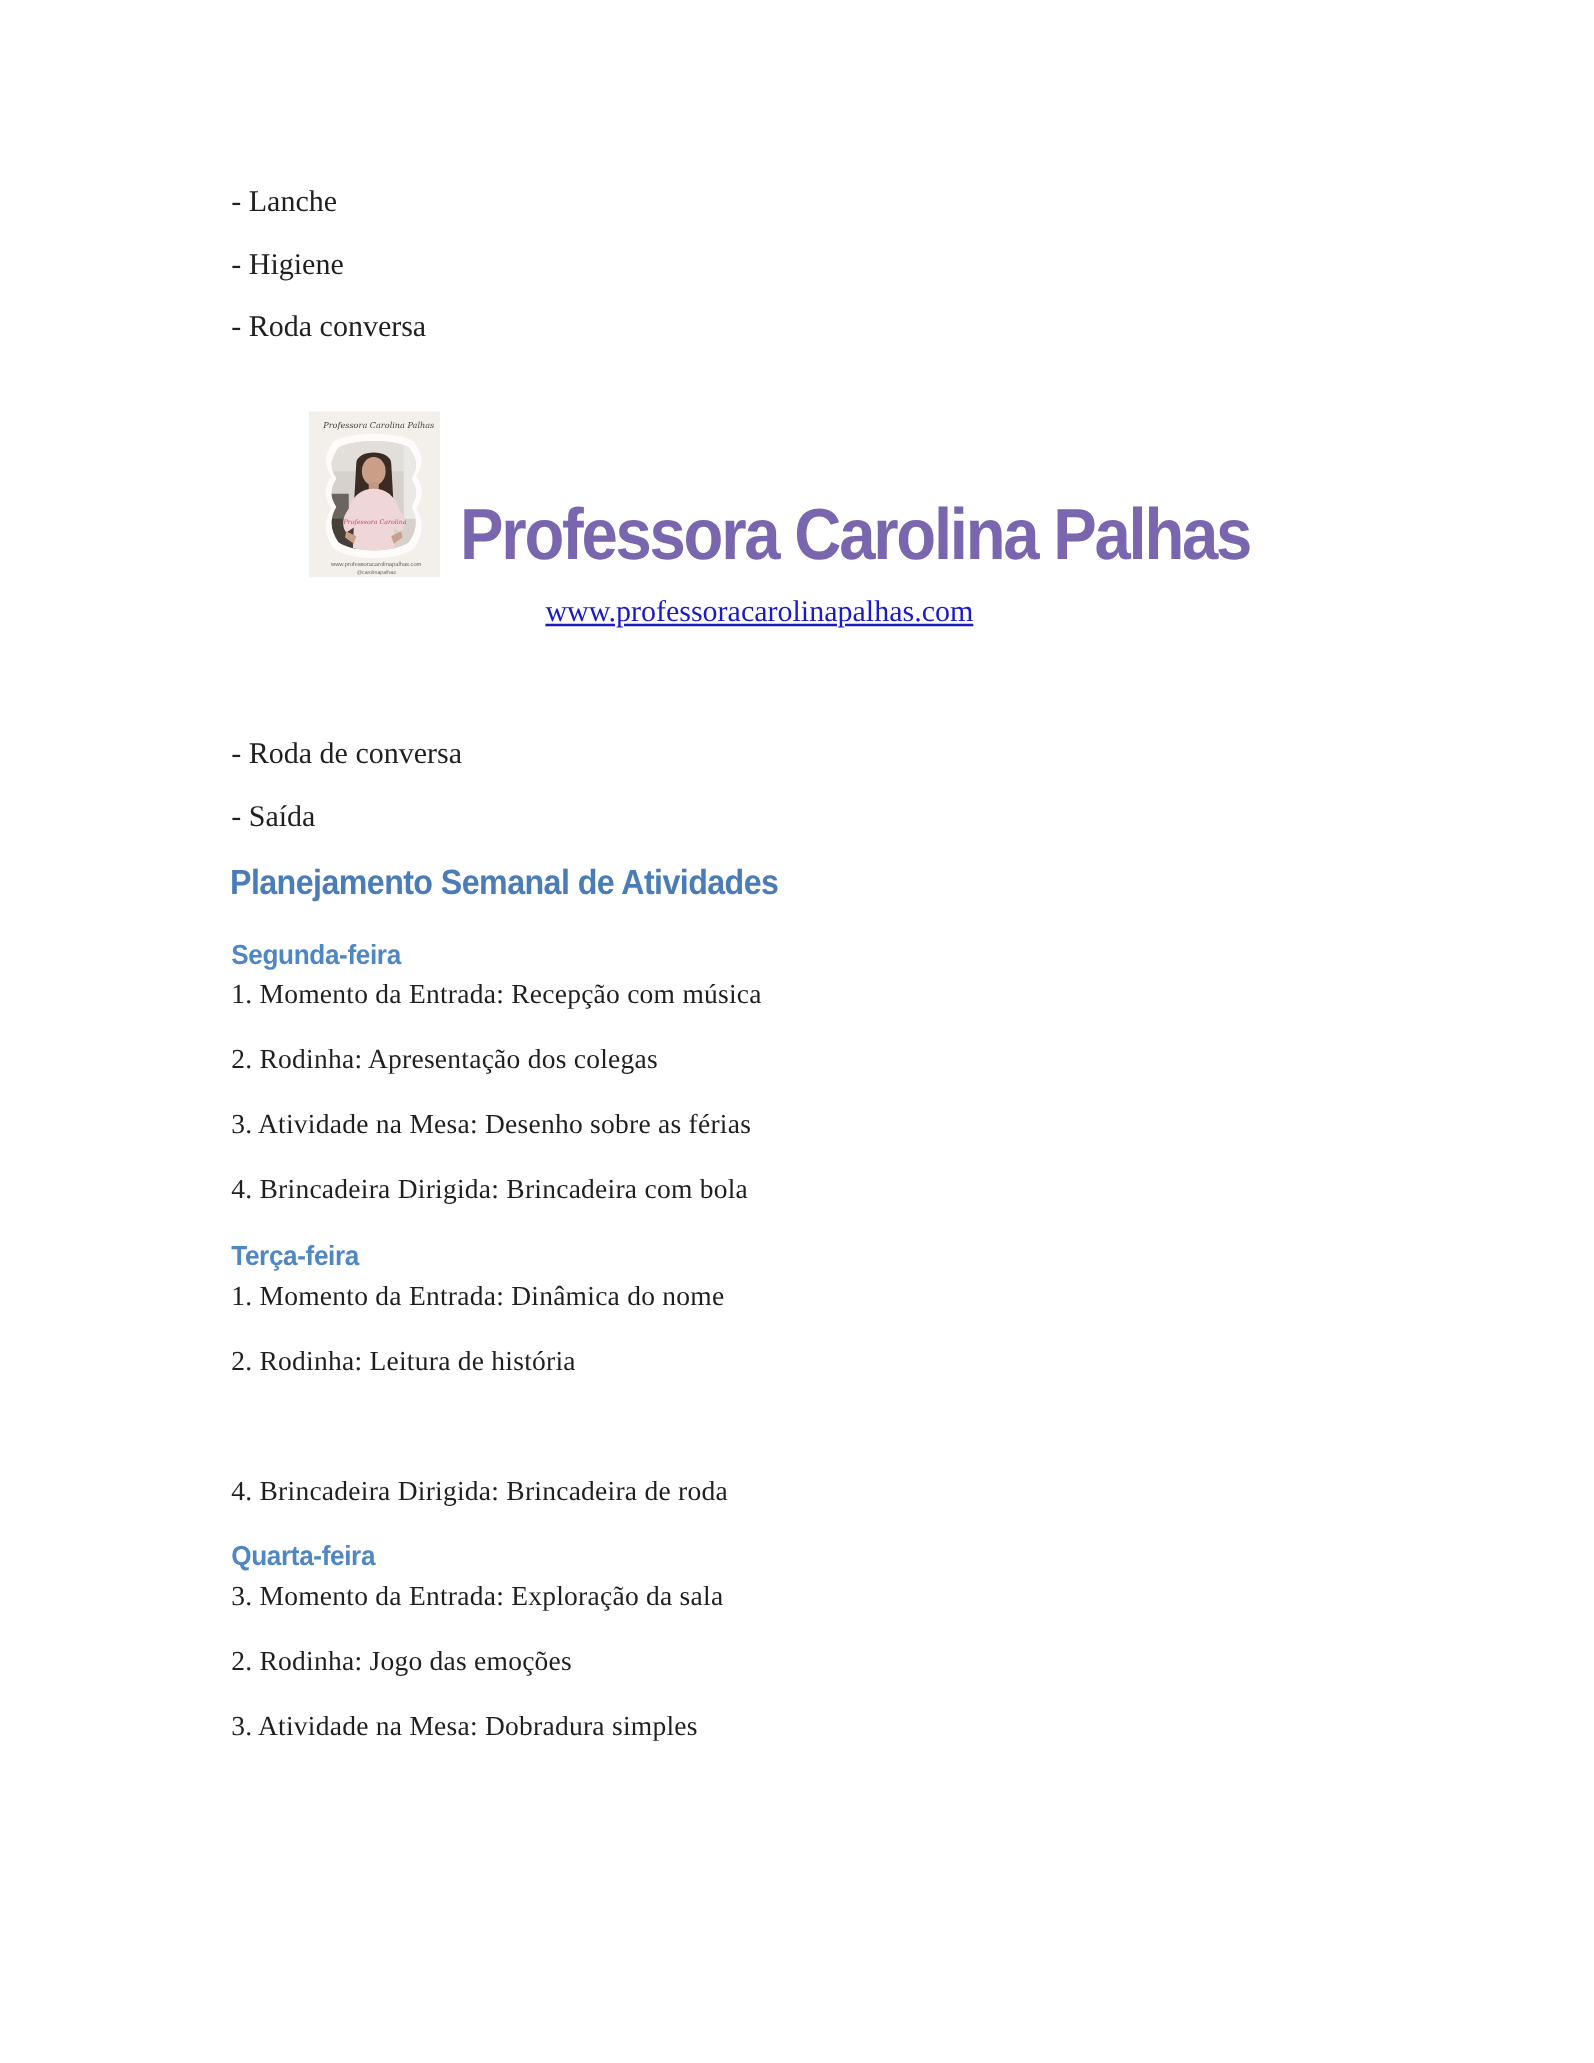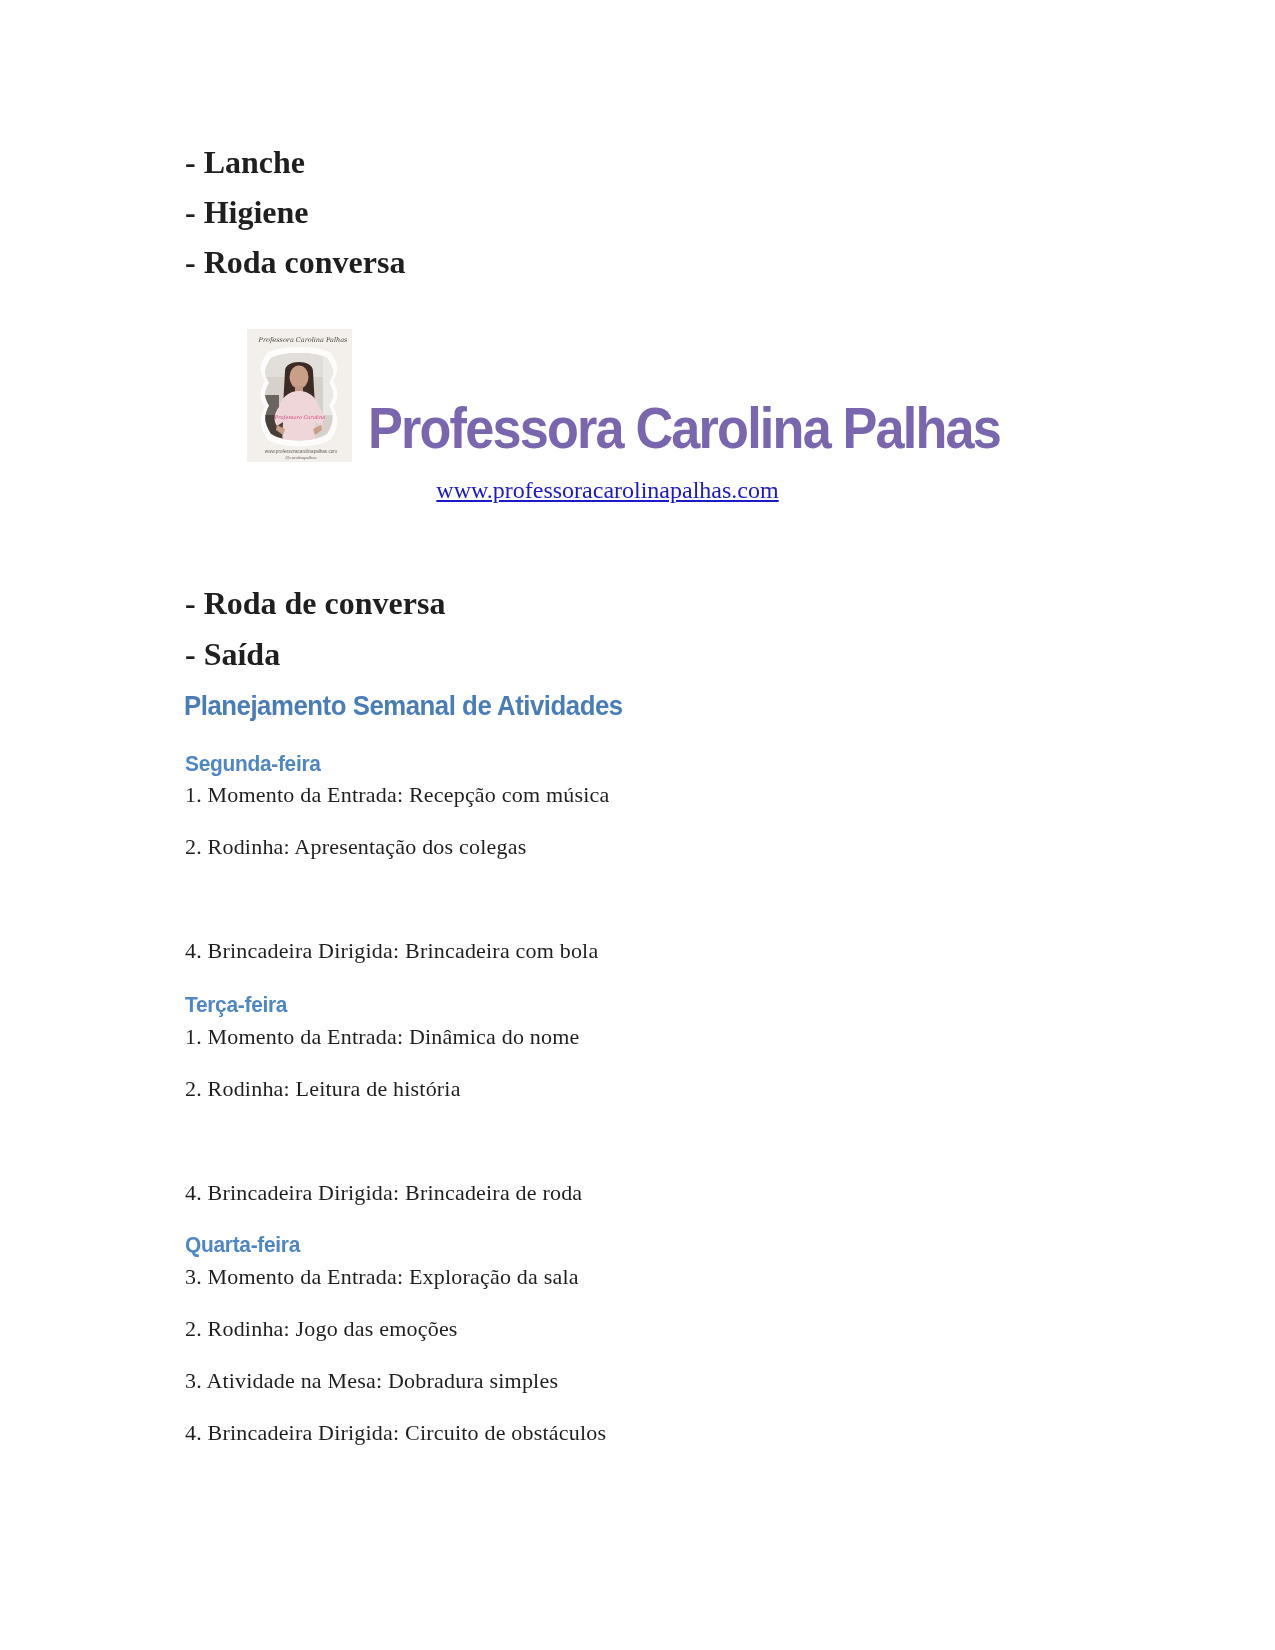--- a/index.html
+++ b/index.html
@@ -6,21 +6,21 @@
   .page{
     position:relative;
     width:1275px;height:1650px;
     background:#ffffff;
     margin:0 auto;
     overflow:hidden;
     font-family:"Liberation Serif", serif;
     color:#1f1f1f;
   }
   .line{position:absolute;left:185px;white-space:pre;}
-  .body-line{font-size:32px;line-height:30px;font-weight:bold;}
+  .body-line{font-size:24px;line-height:30px;}
   .item-line{font-size:22px;line-height:30px;letter-spacing:0.2px;}
   .brand-title{
     position:absolute;left:368px;top:399px;
     font-family:"Liberation Sans", sans-serif;
     font-weight:700;font-size:58px;line-height:1;
     color:#7a66ae;letter-spacing:-2px;white-space:nowrap;
     transform:scaleX(0.90);transform-origin:left center;
   }
   .link-wrap{position:absolute;left:185px;top:475px;width:845px;text-align:center;}
   .site-link{
@@ -93,26 +93,26 @@
   </div>
 
   <div class="line body-line" style="top:588px">- Roda de conversa</div>
   <div class="line body-line" style="top:639px">- Saída</div>
 
   <div class="plan-heading">Planejamento Semanal de Atividades</div>
 
   <div class="day-label" style="top:751px">Segunda-feira</div>
   <div class="line item-line" style="top:780px">1. Momento da Entrada: Recepção com música</div>
   <div class="line item-line" style="top:832px">2. Rodinha: Apresentação dos colegas</div>
+  <div class="line item-line" style="top:884px">3. Atividade na Mesa: Desenho sobre as férias</div>
   <div class="line item-line" style="top:936px">4. Brincadeira Dirigida: Brincadeira com bola</div>
 
   <div class="day-label" style="top:992px">Terça-feira</div>
   <div class="line item-line" style="top:1022px">1. Momento da Entrada: Dinâmica do nome</div>
   <div class="line item-line" style="top:1074px">2. Rodinha: Leitura de história</div>
   <div class="line item-line" style="top:1178px">4. Brincadeira Dirigida: Brincadeira de roda</div>
 
   <div class="day-label" style="top:1232px">Quarta-feira</div>
   <div class="line item-line" style="top:1262px">3. Momento da Entrada: Exploração da sala</div>
   <div class="line item-line" style="top:1314px">2. Rodinha: Jogo das emoções</div>
   <div class="line item-line" style="top:1366px">3. Atividade na Mesa: Dobradura simples</div>
-  <div class="line item-line" style="top:1418px">4. Brincadeira Dirigida: Circuito de obstáculos</div>
 
 </div>
 
 </body></html>

